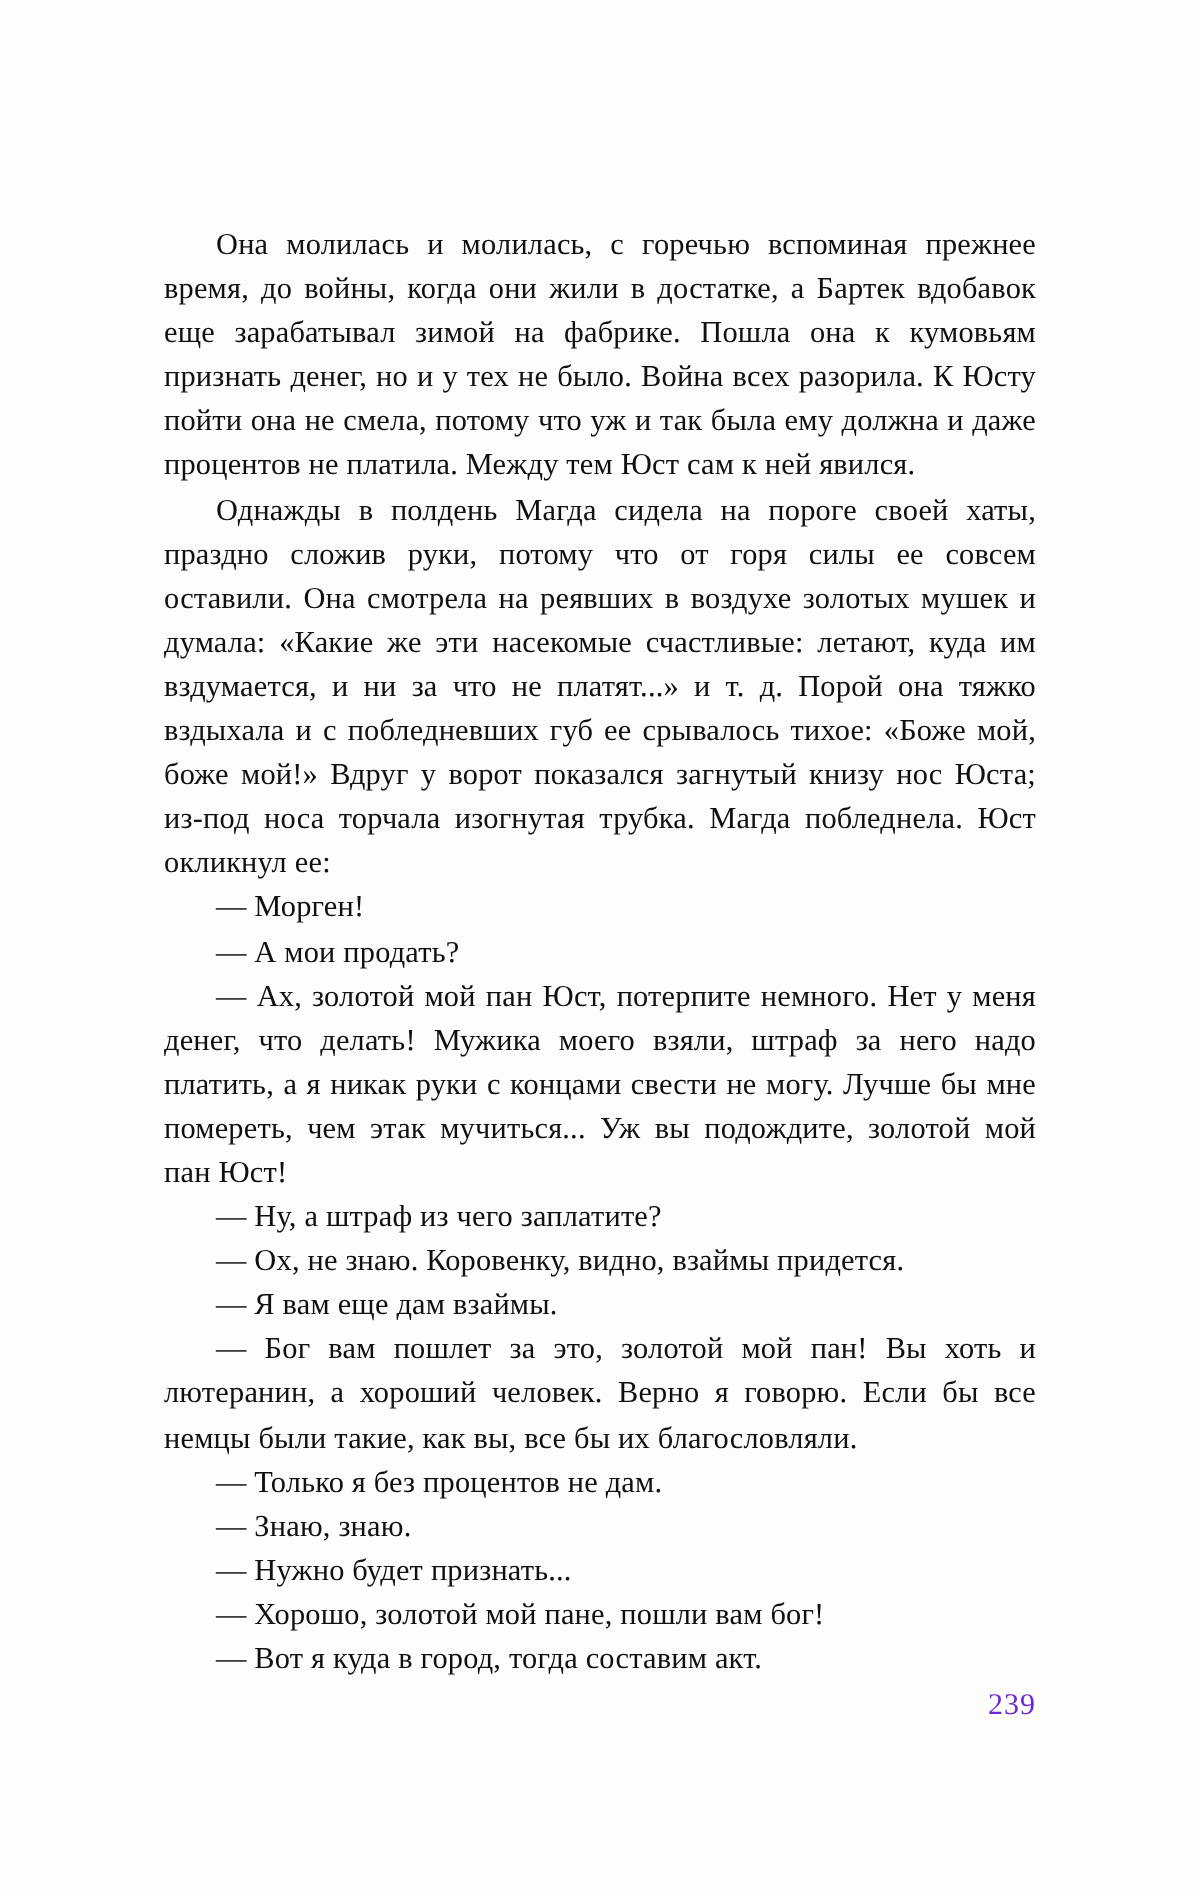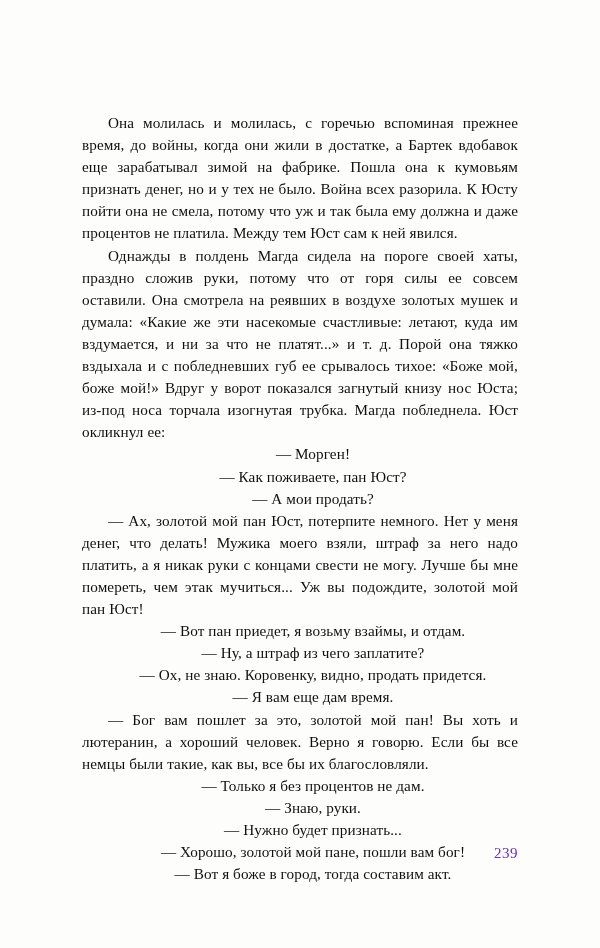--- a/index.html
+++ b/index.html
@@ -44,48 +44,46 @@
   p.dialogue {
     margin: 0;
     font-size: 15.2px;
     line-height: 22.1px;
     text-align: justify;
     text-indent: 26px;
     color: #101010;
     letter-spacing: 0.1px;
   }
   p.dialogue.short {
-    text-align: center;
+    text-align: left;
   }
   .page-number {
     position: absolute;
     right: 82px;
     top: 845px;
     font-size: 15px;
     font-family: "Liberation Serif", serif;
     color: #6d28d9;
     letter-spacing: 0.5px;
   }
 </style>
 </head>
 <body>
 
 <div class="page">
   <div class="text-block" id="text-block">
       <p class="para">Она молилась и молилась, с горечью вспоминая прежнее время, до войны, когда они жили в достатке, а Бартек вдобавок еще зарабатывал зимой на фабрике. Пошла она к кумовьям признать денег, но и у тех не было. Война всех разорила. К Юсту пойти она не смела, потому что уж и так была ему должна и даже процентов не платила. Между тем Юст сам к ней явился.</p>
       <p class="para">Однажды в полдень Магда сидела на пороге своей хаты, праздно сложив руки, потому что от горя силы ее совсем оставили. Она смотрела на реявших в воздухе золотых мушек и думала: «Какие же эти насекомые счастливые: летают, куда им вздумается, и ни за что не платят...» и т. д. Порой она тяжко вздыхала и с побледневших губ ее срывалось тихое: «Боже мой, боже мой!» Вдруг у ворот показался загнутый книзу нос Юста; из-под носа торчала изогнутая трубка. Магда побледнела. Юст окликнул ее:</p>
       <p class="para dialogue short">— Морген!</p>
-      <p class="para dialogue short">— Как поживаете, пан Юст?</p>
       <p class="para dialogue short">— А мои продать?</p>
       <p class="para dialogue">— Ах, золотой мой пан Юст, потерпите немного. Нет у меня денег, что делать! Мужика моего взяли, штраф за него надо платить, а я никак руки с концами свести не могу. Лучше бы мне помереть, чем этак мучиться... Уж вы подождите, золотой мой пан Юст!</p>
-      <p class="para dialogue short">— Вот пан приедет, я возьму взаймы, и отдам.</p>
       <p class="para dialogue short">— Ну, а штраф из чего заплатите?</p>
-      <p class="para dialogue short">— Ох, не знаю. Коровенку, видно, продать придется.</p>
-      <p class="para dialogue short">— Я вам еще дам время.</p>
+      <p class="para dialogue short">— Ох, не знаю. Коровенку, видно, взаймы придется.</p>
+      <p class="para dialogue short">— Я вам еще дам взаймы.</p>
       <p class="para dialogue">— Бог вам пошлет за это, золотой мой пан! Вы хоть и лютеранин, а хороший человек. Верно я говорю. Если бы все немцы были такие, как вы, все бы их благословляли.</p>
       <p class="para dialogue short">— Только я без процентов не дам.</p>
-      <p class="para dialogue short">— Знаю, руки.</p>
+      <p class="para dialogue short">— Знаю, знаю.</p>
       <p class="para dialogue short">— Нужно будет признать...</p>
       <p class="para dialogue short">— Хорошо, золотой мой пане, пошли вам бог!</p>
-      <p class="para dialogue short">— Вот я боже в город, тогда составим акт.</p>
+      <p class="para dialogue short">— Вот я куда в город, тогда составим акт.</p>
     </div>
   <div class="page-number">239</div>
 </div>
 
 </body></html>

